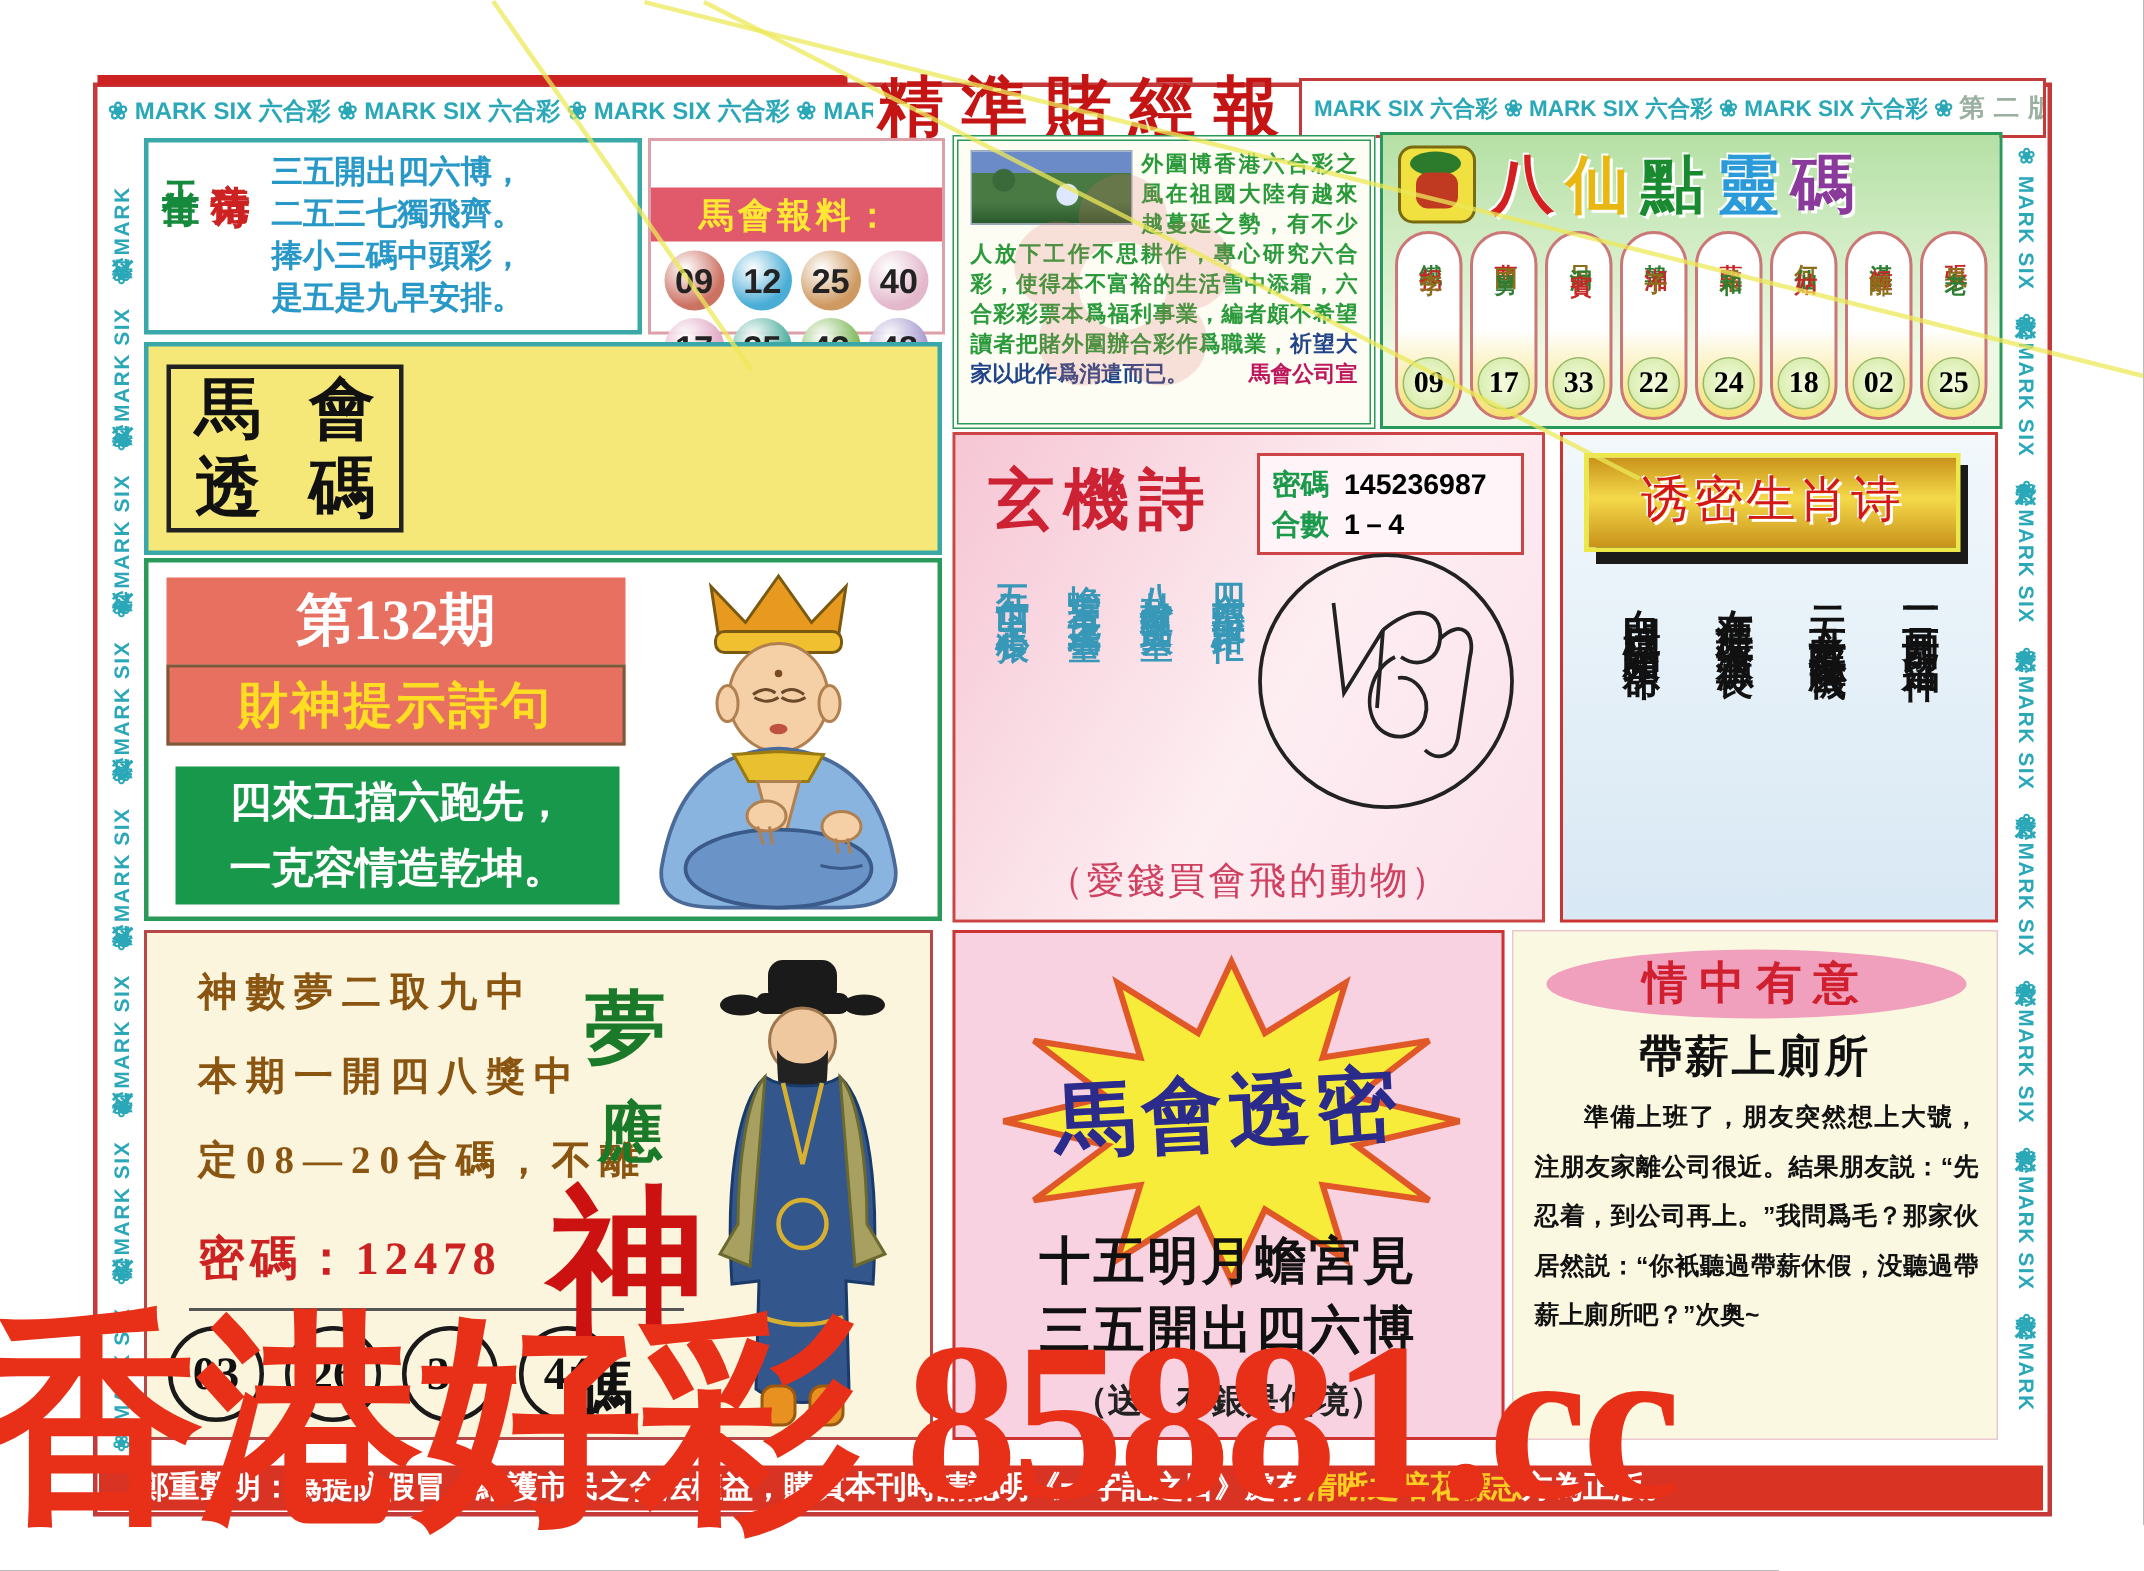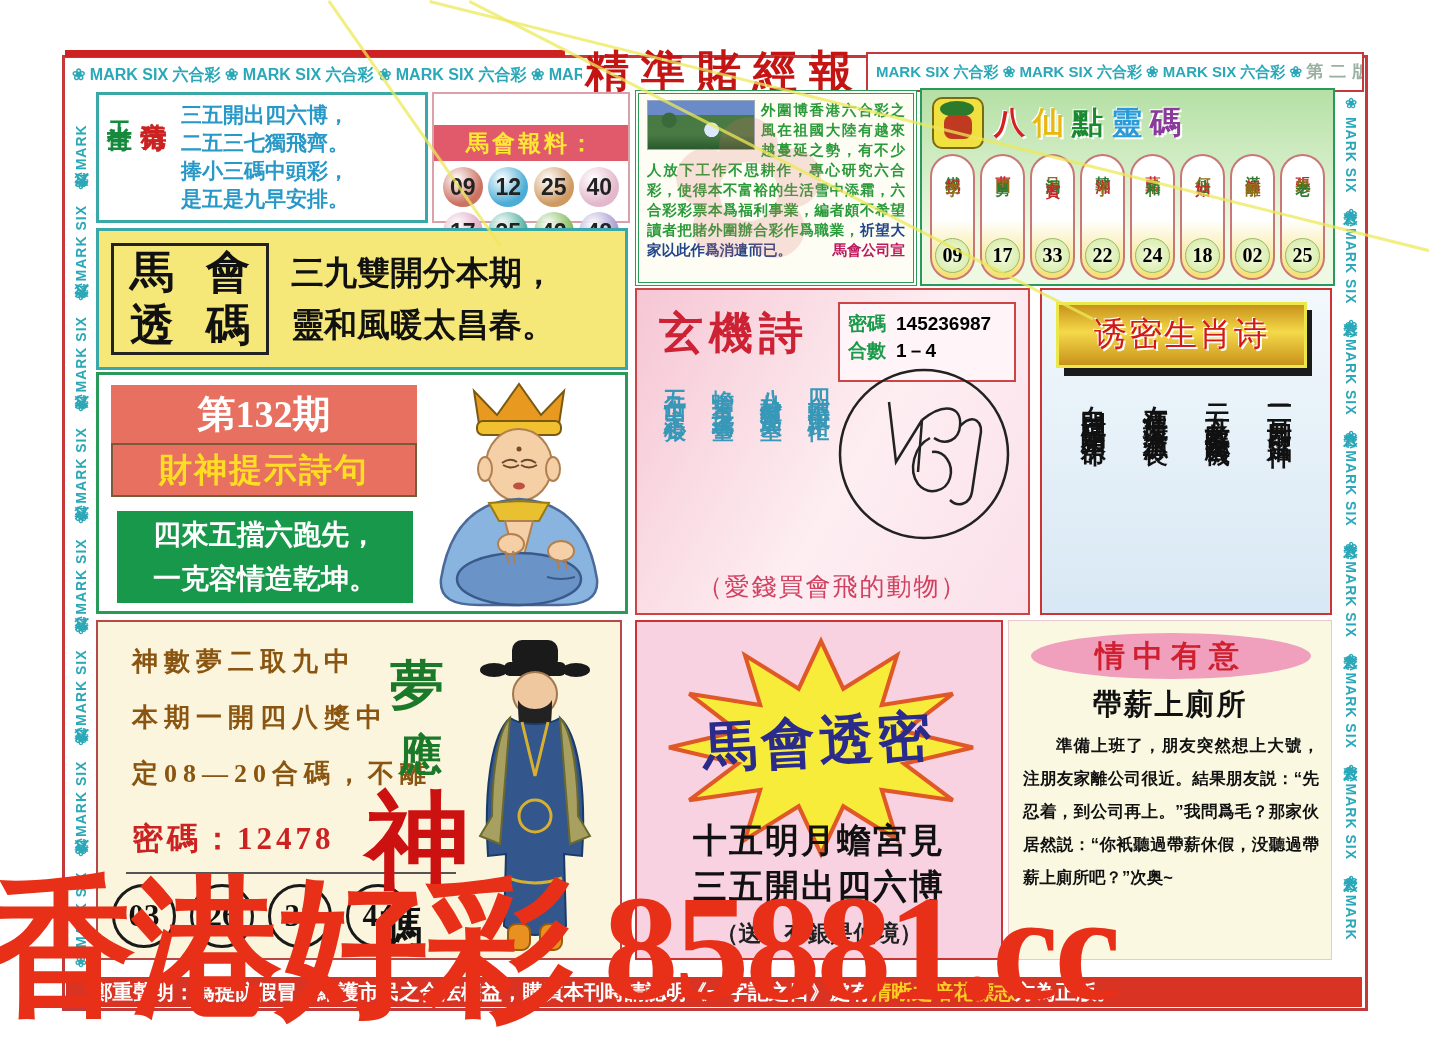--- a/index.html
+++ b/index.html
@@ -62,21 +62,21 @@
   .notice .sign{color:#be185d;float:right;}
 
   
   .baxian{left:920px;top:88px;width:415px;height:198px;border:2px solid #2a9a5a;
       background:linear-gradient(#b5e0a5,#eef9e4 75%);padding:4px 6px;}
   .baxian-titlerow{display:flex;align-items:center;gap:10px;height:58px;padding-left:4px;}
   .fist-icon{width:48px;height:48px;border-radius:10px;background:#f0e040;border:2px solid #7a6a10;
       position:relative;overflow:hidden;}
   .fist-icon .leaf{position:absolute;left:6px;top:2px;width:34px;height:16px;border-radius:50%;background:#2c7a2c;}
   .fist-icon .fist{position:absolute;left:10px;top:16px;width:28px;height:24px;border-radius:8px;background:#c03a22;}
-  .baxian-title{font-size:31px;font-weight:bold;letter-spacing:8px;font-family:Liberation Serif, serif;
+  .baxian-title{font-size:42px;font-weight:bold;letter-spacing:8px;font-family:Liberation Serif, serif;
       text-shadow:2px 2px 0 #fff,-1px -1px 0 #fff;white-space:nowrap;}
   .capsules{display:flex;justify-content:space-between;padding:2px 2px;}
   .capsule{width:45px;height:126px;border:2px solid #cc7777;border-radius:24px;
       background:linear-gradient(#ffffff 52%,#f5e070);display:flex;flex-direction:column;align-items:center;
       justify-content:space-between;padding:8px 0 5px 0;box-sizing:border-box;}
   .capsule .name{writing-mode:vertical-rl;text-orientation:upright;font-size:15px;font-weight:bold;
       letter-spacing:3px;font-family:"Liberation Serif",serif;}
   .capsule .num{width:33px;height:33px;border-radius:50%;border:1px solid #9ab86a;
       background:radial-gradient(#f6fce0,#cfe89e);display:flex;align-items:center;justify-content:center;
       font-size:20px;font-weight:bold;font-family:"Liberation Serif",serif;}
@@ -101,21 +101,21 @@
   .caishen-green{position:absolute;left:18px;top:136px;width:296px;height:92px;background:#18984a;
       color:#fff;font-size:28px;font-weight:bold;text-align:center;line-height:44px;padding-top:2px;
       box-sizing:border-box;white-space:nowrap;}
   .buddha-wrap{position:absolute;right:6px;top:4px;width:200px;height:230px;}
 
   
   .xuanji{left:635px;top:288px;width:395px;height:327px;border:2px solid #cc4444;
       background:linear-gradient(120deg,#f6c6d4,#fdeef2 55%,#fbe0ea);}
   .xuanji-title{position:absolute;left:22px;top:14px;font-size:44px;font-weight:bold;color:#cc2233;
       letter-spacing:6px;font-family:"Liberation Serif",serif;}
-  .xuanji-codebox{position:absolute;right:12px;top:12px;width:178px;height:80px;border:2px solid #cc4444;
+  .xuanji-codebox{position:absolute;right:12px;top:12px;width:178px;height:68px;border:2px solid #cc4444;
       background:#fff5f8;font-weight:bold;font-size:19px;padding:6px 8px;box-sizing:border-box;line-height:27px;
       white-space:nowrap;}
   .xuanji-codebox .lab{color:#1a9a4a;margin-right:10px;}
   .vpoem{writing-mode:vertical-rl;text-orientation:upright;position:absolute;}
   .xuanji-poem{left:14px;top:82px;height:215px;color:#3898b8;font-size:22px;font-weight:bold;
       letter-spacing:5px;line-height:48px;}
   .doodle{position:absolute;right:14px;top:52px;}
   .xuanji-caption{position:absolute;left:0;bottom:10px;width:100%;text-align:center;color:#d04060;
       font-size:25px;font-weight:normal;letter-spacing:2px;}
 
@@ -278,24 +278,20 @@
         </div>
       </div>
   </div>
 
   <div class="box touma">
     <div class="touma-stamp">
       <span>馬</span>
       <span>會</span>
       <span>透</span>
       <span>碼</span>
-    </div>
-    <div class="touma-lines">
-      <div>三九雙開分本期，</div>
-      <div>靈和風暖太昌春。</div>
     </div>
   </div>
 
   <div class="box caishen">
     <div class="caishen-issue">第132期</div>
     <div class="caishen-sub">財神提示詩句</div>
     <div class="caishen-green">
       <div>四來五擋六跑先，</div>
       <div>一克容情造乾坤。</div>
     </div>

